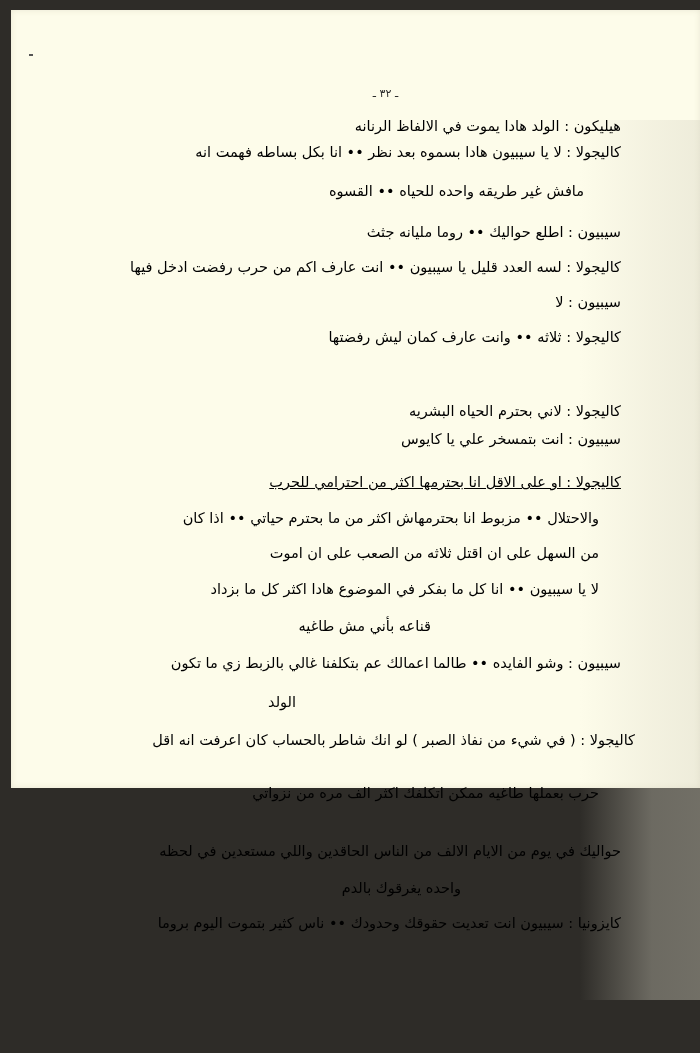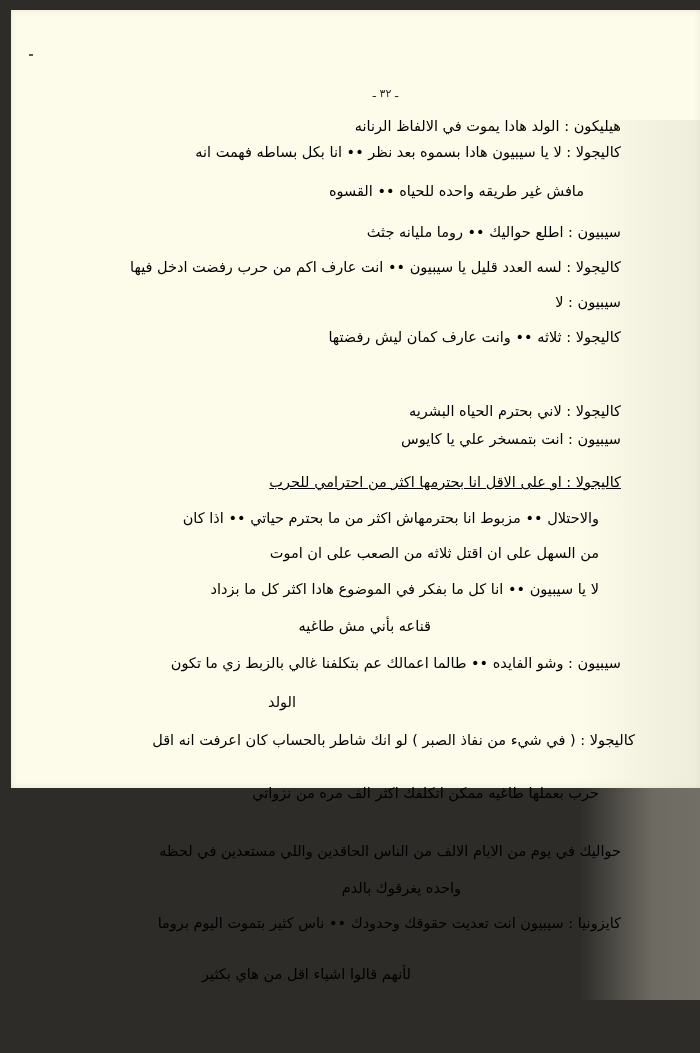--- a/index.html
+++ b/index.html
@@ -84,14 +84,13 @@
   <div class="line" style="top: 535px; right: 101px;">من السهل على ان اقتل ثلاثه من الصعب على ان اموت</div>
   <div class="line" style="top: 571px; right: 101px;">لا يا سيبيون •• انا كل ما بفكر في الموضوع هادا اكثر كل ما بزداد</div>
   <div class="line" style="top: 608px; right: 269px;">قناعه بأني مش طاغيه</div>
   <div class="line" style="top: 645px; right: 79px;">سيبيون : وشو الفايده •• طالما اعمالك عم بتكلفنا غالي بالزبط زي ما تكون</div>
   <div class="line" style="top: 684px; right: 404px;">الولد</div>
   <div class="line" style="top: 722px; right: 65px;">كاليجولا : ( في شيء من نفاذ الصبر ) لو انك شاطر بالحساب كان اعرفت انه اقل</div>
   <div class="line" style="top: 775px; right: 101px;">حرب بعملها طاغيه ممكن اتكلفك اكثر الف مره من نزواتي</div>
   <div class="line" style="top: 833px; right: 79px; margin-left: 8px;">حواليك في يوم من الايام الالف من الناس الحاقدين واللي مستعدين في لحظه</div>
   <div class="line" style="top: 870px; right: 239px;">واحده يغرقوك بالدم</div>
   <div class="line" style="top: 905px; right: 79px; text-align: right;">كايزونيا : سيبيون انت تعديت حقوقك وحدودك ••   ناس كثير بتموت اليوم بروما</div>
-  <div class="line" style="top: 956px; right: 289px;">لأنهم قالوا اشياء اقل من هاي بكثير</div>
 </div>
 
 </body></html>

